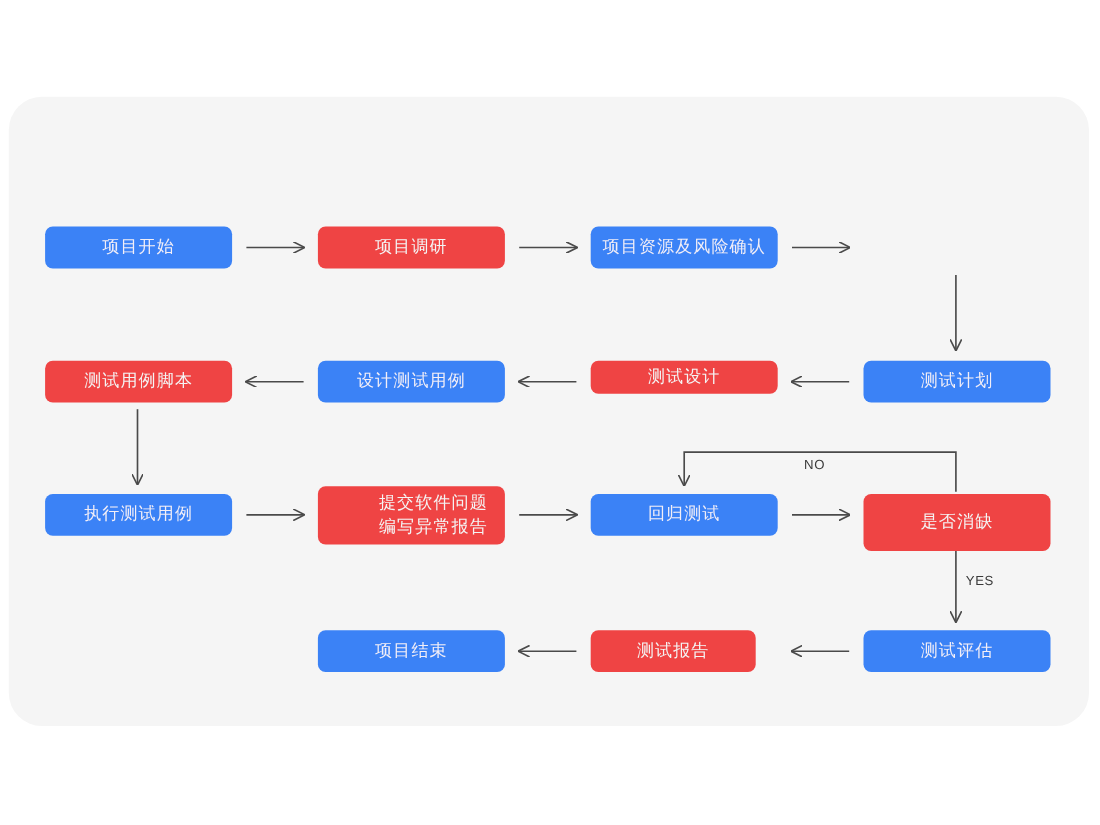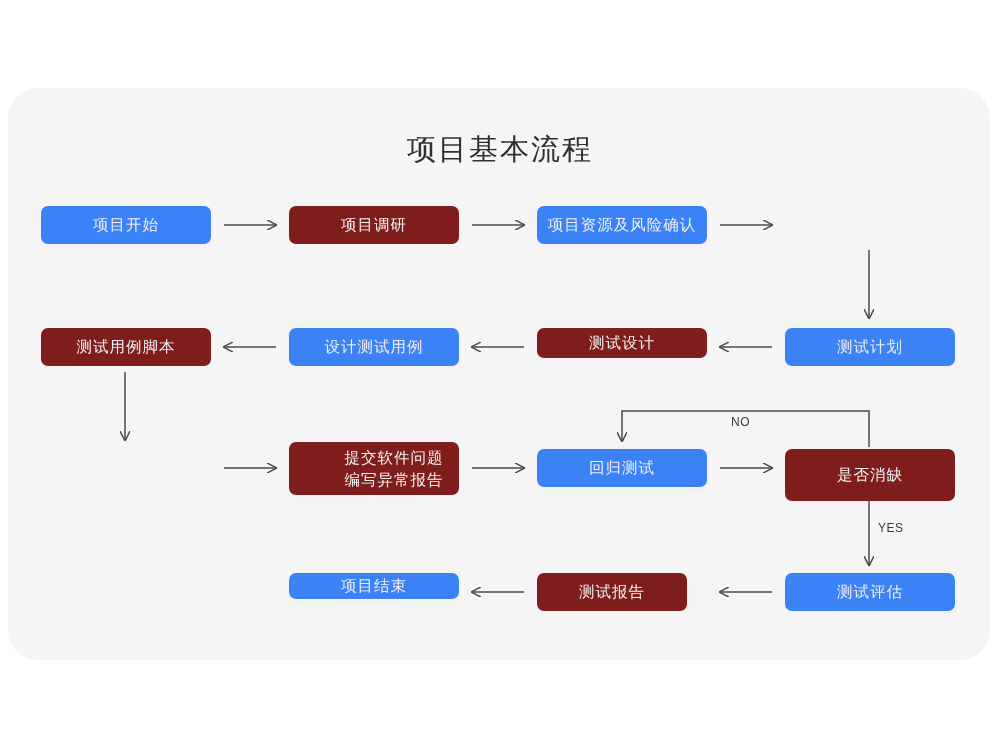--- a/index.html
+++ b/index.html
@@ -48,21 +48,21 @@
     letter-spacing: 1px;
     line-height: 1.38;
     box-sizing: border-box;
     user-select: none;
   }
   .node.purple {
     background: #3b82f6;
     color: #f2eef7;
   }
   .node.gray {
-    background: #7f1d1d;
+    background: #ef4444;
     color: #f4f4f4;
   }
   .node .nodetext { display: block; white-space: pre-line; }
   svg.connectors {
     position: absolute;
     left: 0;
     top: 0;
     width: 1000px;
     height: 750px;
     pointer-events: none;
@@ -74,21 +74,20 @@
     letter-spacing: 0.5px;
   }
 </style>
 </head>
 <body>
 
 <div id="root">
 
   <div class="card"></div>
 
-  <div class="chart-title">项目基本流程</div>
 
   <svg class="connectors" viewBox="0 0 1000 750">
     <defs>
       <marker id="ah" viewBox="0 0 10 10" refX="9" refY="5" markerWidth="7" markerHeight="7" orient="auto-start-reverse">
         <path d="M 0 0 L 10 5 L 0 10" fill="none" stroke="#4a4a4a" stroke-width="1.4"></path>
       </marker>
     </defs>
     <g stroke="#4a4a4a" stroke-width="1.5" fill="none">
 
       <line x1="224" y1="225" x2="276" y2="225" marker-end="url(#ah)"></line>
@@ -132,32 +131,35 @@
   <div class="node purple" style="left:289px; top:328px; width:170px; height:38px;">
     <span class="nodetext">设计测试用例</span>
   </div>
   <div class="node gray" style="left:537px; top:328px; width:170px; height:30px;">
     <span class="nodetext">测试设计</span>
   </div>
   <div class="node purple" style="left:785px; top:328px; width:170px; height:38px;">
     <span class="nodetext">测试计划</span>
   </div>
 
+  <div class="node purple" style="left:41px; top:449px; width:170px; height:38px;">
+    <span class="nodetext">执行测试用例</span>
+  </div>
   <div class="node gray" style="left:289px; top:442px; width:170px; height:53px;padding-left:40px;">
     <span class="nodetext">提交软件问题
 编写异常报告</span>
   </div>
   <div class="node purple" style="left:537px; top:449px; width:170px; height:38px;">
     <span class="nodetext">回归测试</span>
   </div>
   <div class="node gray" style="left:785px; top:449px; width:170px; height:52px;text-align:right;">
     <span class="nodetext">是否消缺</span>
   </div>
 
-  <div class="node purple" style="left:289px; top:573px; width:170px; height:26px;">
+  <div class="node purple" style="left:289px; top:573px; width:170px; height:38px;">
     <span class="nodetext">项目结束</span>
   </div>
   <div class="node gray" style="left:537px; top:573px; width:150px; height:38px;">
     <span class="nodetext">测试报告</span>
   </div>
   <div class="node purple" style="left:785px; top:573px; width:170px; height:38px;">
     <span class="nodetext">测试评估</span>
   </div>
 
   <div class="edge-label" style="left:731px; top:415px;">NO</div>

